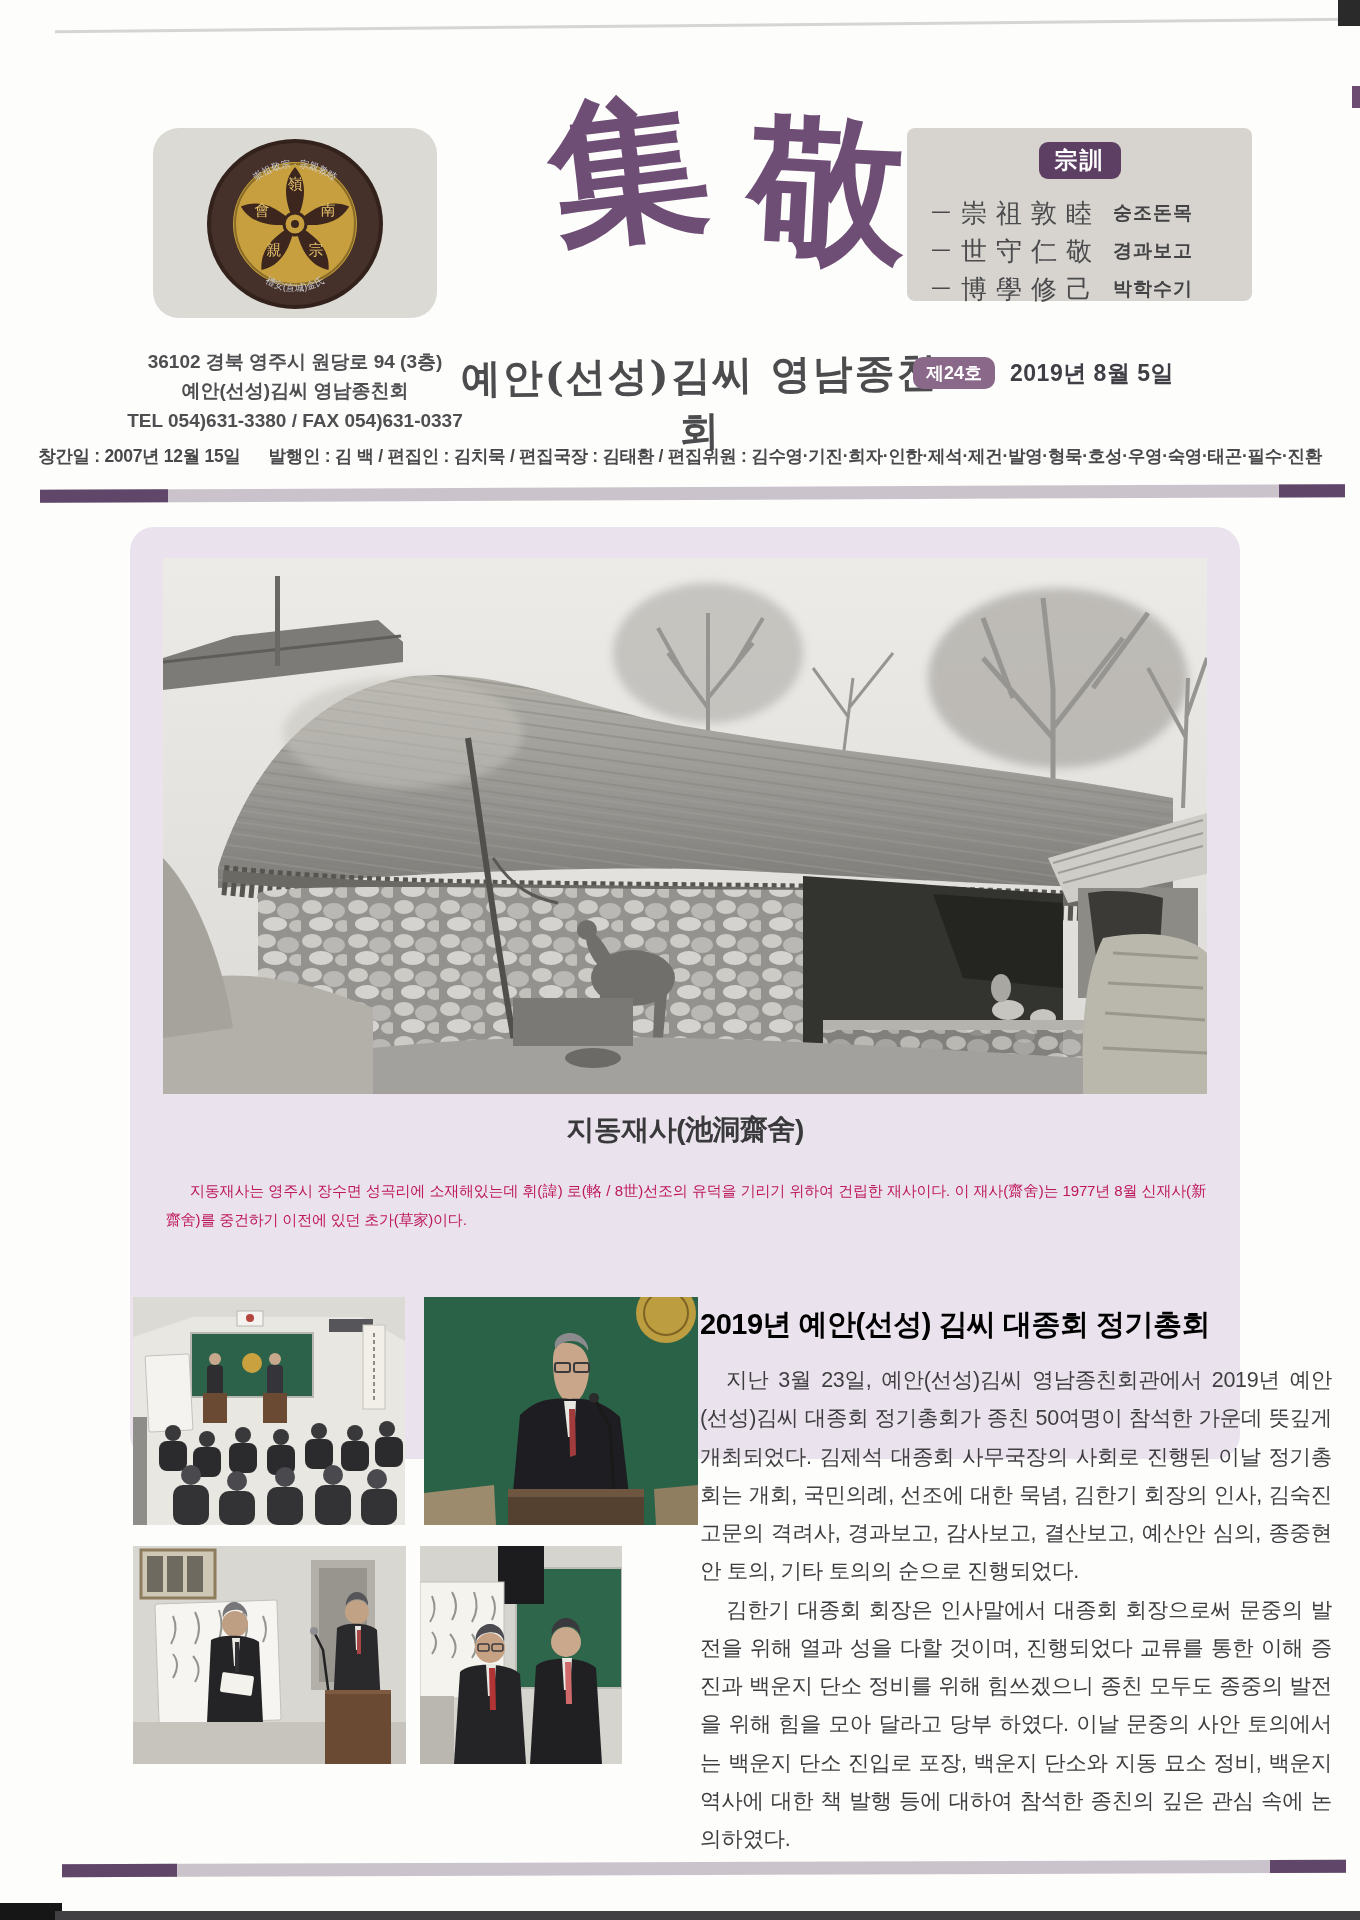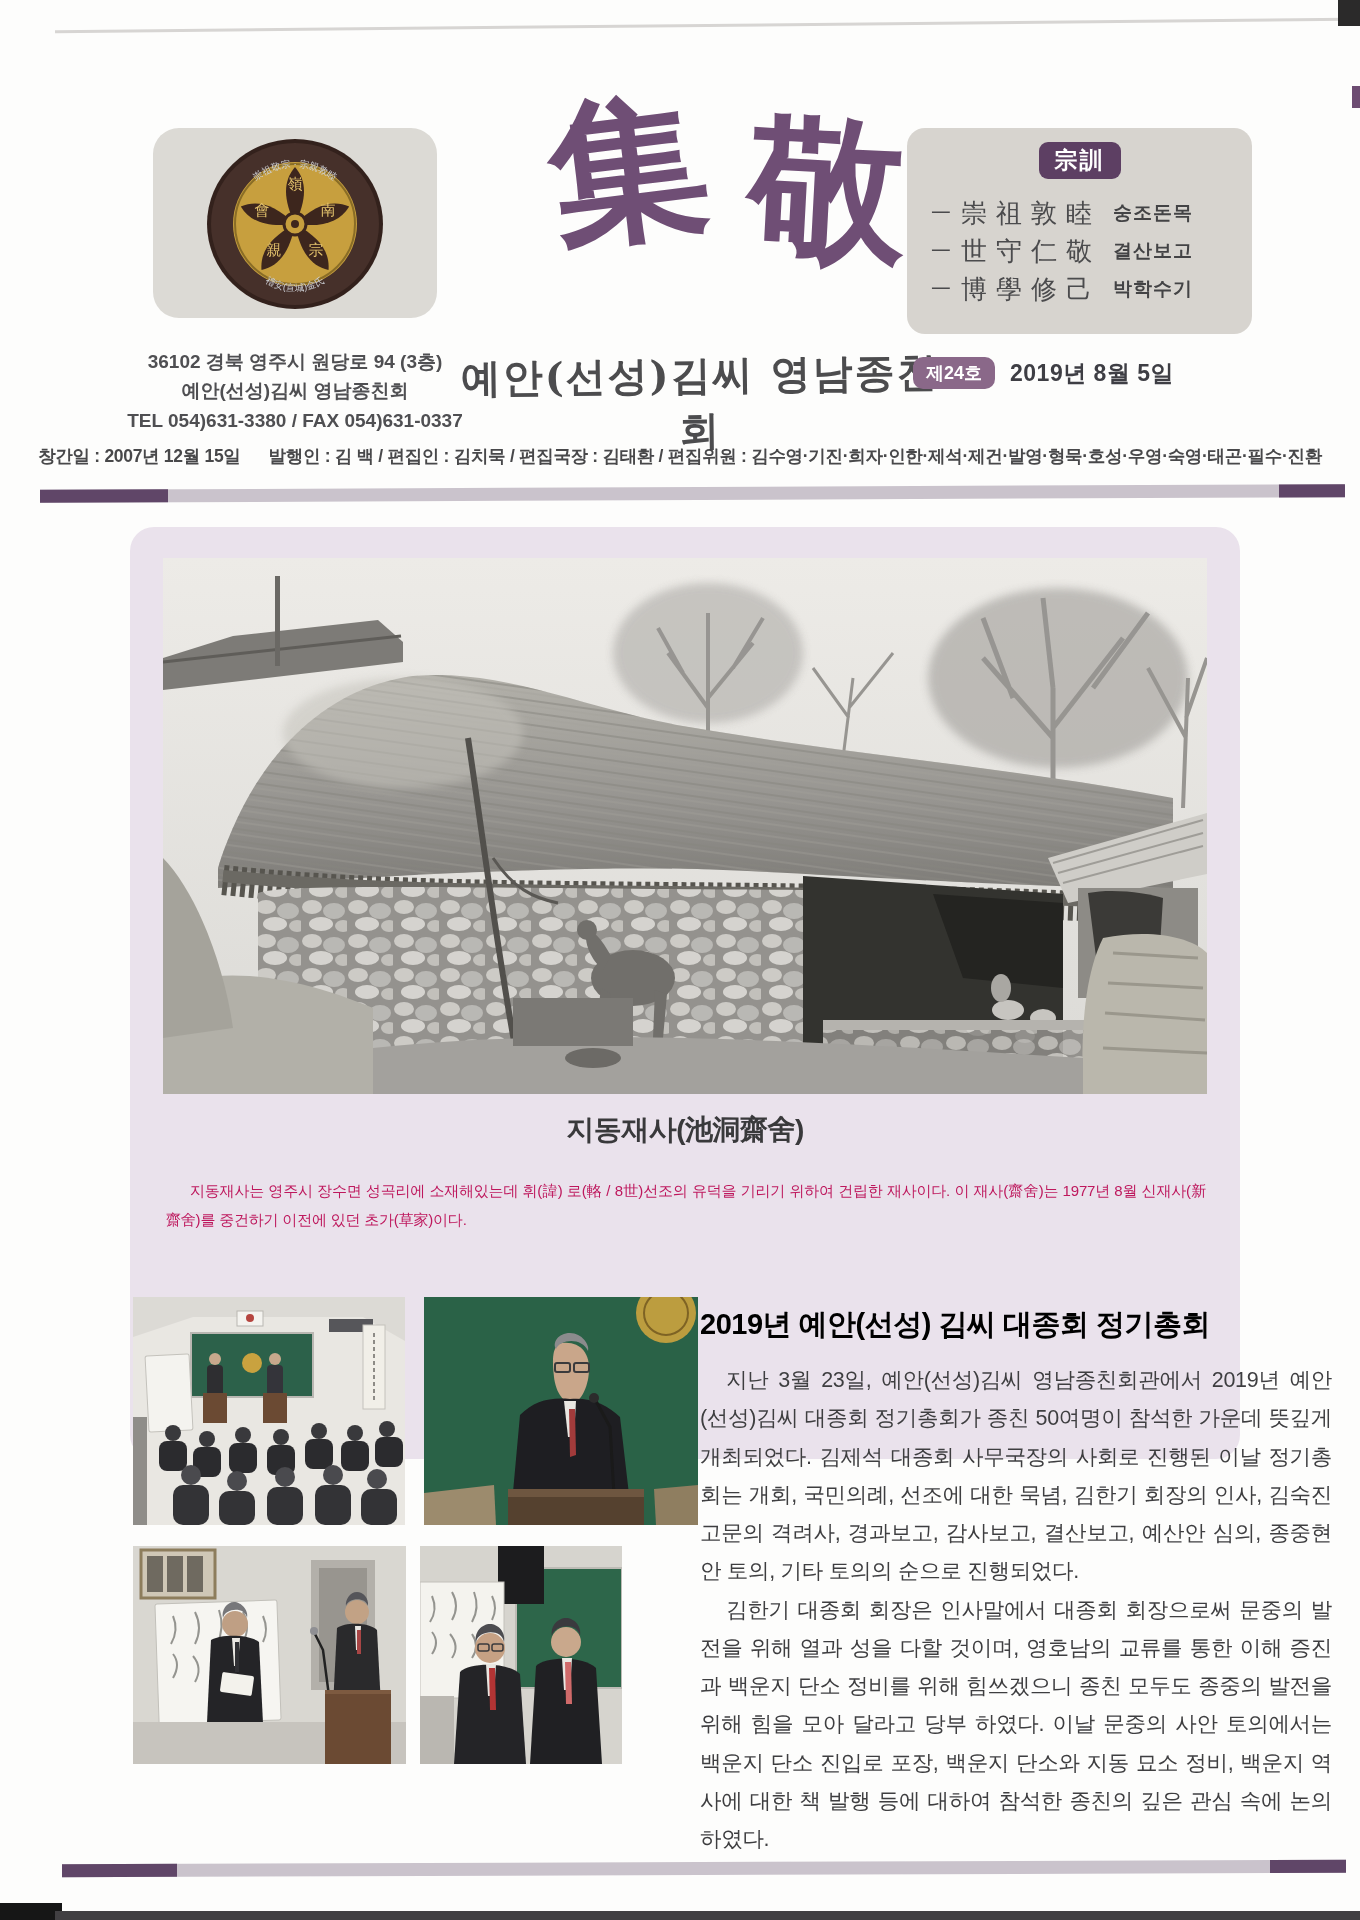--- a/index.html
+++ b/index.html
@@ -19,21 +19,21 @@
   .address{position:absolute;left:110px;top:347px;width:370px;text-align:center;
            font-size:19px;font-weight:600;color:#4f4f52;line-height:1.55;}
   .masthead{position:absolute;left:520px;top:88px;width:420px;height:250px;
             font-family:"DejaVu Serif",serif;font-weight:bold;font-size:158px;color:#6f4e75;
             display:flex;justify-content:center;gap:34px;line-height:1;}
   .masthead .mh1{display:inline-block;transform:rotate(-7deg) translateY(2px);}
   .masthead .mh2{display:inline-block;transform:rotate(3deg) translateY(22px);}
   .title-callig{position:absolute;left:460px;top:348px;width:480px;text-align:center;
                 font-family:"DejaVu Serif",serif;font-weight:bold;font-size:40px;color:#4c4c4e;
                 letter-spacing:2px;transform:rotate(-0.8deg);}
-  .motto-box{position:absolute;left:907px;top:128px;width:345px;height:206px;background:#d7d4cf;border-radius:18px;}
+  .motto-box{position:absolute;left:907px;top:128px;width:345px;height:173px;background:#d7d4cf;border-radius:8px;}
   .motto-badge{position:absolute;left:50%;top:14px;transform:translateX(-50%);
                background:#5d3f63;border-radius:9px;padding:3px 16px;color:#ffffff;
                font-size:23px;font-weight:bold;font-family:"DejaVu Serif",serif;letter-spacing:2px;}
   .motto-rows{position:absolute;left:24px;top:66px;right:16px;}
   .motto-row{display:flex;align-items:center;gap:12px;height:38px;}
   .motto-bullet{width:18px;font-size:20px;color:#4a4a4c;font-family:"DejaVu Serif",serif;}
   .motto-hanja{font-family:"DejaVu Serif",serif;font-size:26px;color:#4b4b4d;letter-spacing:9px;white-space:nowrap;}
   .motto-hangul{font-size:19px;font-weight:600;color:#434345;letter-spacing:1px;white-space:nowrap;}
   .issue-line{position:absolute;left:913px;top:357px;display:flex;align-items:center;gap:15px;}
   .issue-badge{background:#8a6889;border-radius:10px;padding:4px 13px;color:#fff;font-weight:bold;font-size:18px;}
@@ -132,21 +132,21 @@
     <div class="motto-badge">宗訓</div>
     <div class="motto-rows">
       <div class="motto-row">
         <span class="motto-bullet">一</span>
         <span class="motto-hanja">崇祖敦睦</span>
         <span class="motto-hangul">숭조돈목</span>
       </div>
       <div class="motto-row">
         <span class="motto-bullet">一</span>
         <span class="motto-hanja">世守仁敬</span>
-        <span class="motto-hangul">결산보고</span>
+        <span class="motto-hangul">경과보고</span>
       </div>
       <div class="motto-row">
         <span class="motto-bullet">一</span>
         <span class="motto-hanja">博學修己</span>
         <span class="motto-hangul">박학수기</span>
       </div>
     </div>
   </div>
 
   <div class="issue-line">
@@ -412,20 +412,20 @@
       <path d="M116,120 C126,110 164,110 176,122 L182,218 L110,218 Z" fill="#202023"></path>
       <path d="M142,112 L152,112 L150,144 L144,144 Z" fill="#e9e7e2"></path>
       <path d="M145,116 L151,116 L152,158 L146,158 Z" fill="#d06a6a"></path>
       <rect x="0" y="150" width="34" height="68" fill="#bab7b1"></rect>
     </svg>
   </div>
 
   <div class="article-text">
     <h2 class="article-title">2019년 예안(선성) 김씨 대종회 정기총회</h2>
     <p>지난 3월 23일, 예안(선성)김씨 영남종친회관에서 2019년 예안(선성)김씨 대종회 정기총회가 종친 50여명이 참석한 가운데 뜻깊게 개최되었다. 김제석 대종회 사무국장의 사회로 진행된 이날 정기총회는 개회, 국민의례, 선조에 대한 묵념, 김한기 회장의 인사, 김숙진 고문의 격려사, 경과보고, 감사보고, 결산보고, 예산안 심의, 종중현안 토의, 기타 토의의 순으로 진행되었다.</p>
-    <p>김한기 대종회 회장은 인사말에서 대종회 회장으로써 문중의 발전을 위해 열과 성을 다할 것이며, 영호남의 교류를 통한 이해 증진과 백운지 단소 정비를 위해 힘쓰겠으니 종친 모두도 종중의 발전을 위해 힘을 모아 달라고 당부 하였다. 이날 문중의 사안 토의에서는 백운지 단소 진입로 포장, 백운지 단소와 지동 묘소 정비, 백운지 역사에 대한 책 발행 등에 대하여 참석한 종친의 깊은 관심 속에 논의하였다.</p>
+    <p>김한기 대종회 회장은 인사말에서 대종회 회장으로써 문중의 발전을 위해 열과 성을 다할 것이며, 진행되었다 교류를 통한 이해 증진과 백운지 단소 정비를 위해 힘쓰겠으니 종친 모두도 종중의 발전을 위해 힘을 모아 달라고 당부 하였다. 이날 문중의 사안 토의에서는 백운지 단소 진입로 포장, 백운지 단소와 지동 묘소 정비, 백운지 역사에 대한 책 발행 등에 대하여 참석한 종친의 깊은 관심 속에 논의하였다.</p>
   </div>
 
   <div class="rule rule-bottom"></div>
   <div class="scan-bar-left"></div>
   <div class="scan-bar-long"></div>
 
 </div>
 
 </body></html>

